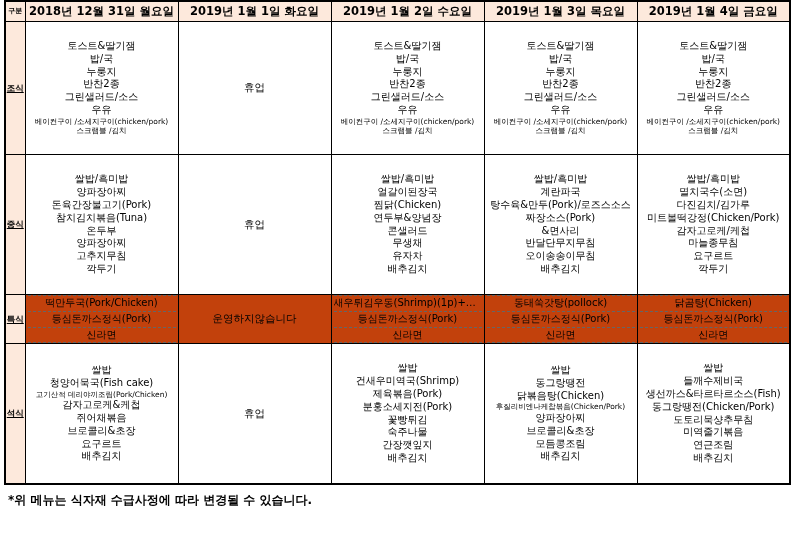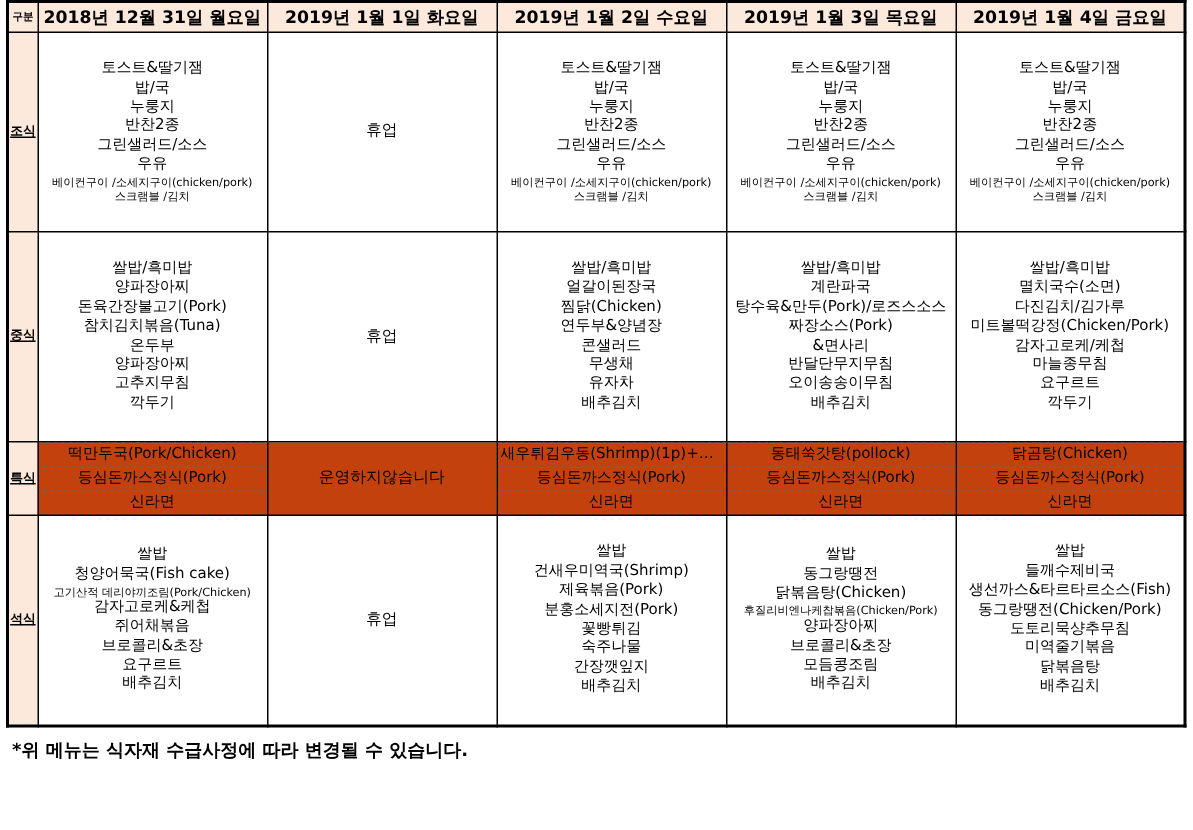--- a/index.html
+++ b/index.html
@@ -301,21 +301,21 @@
             <div>모듬콩조림</div>
             <div>배추김치</div>
           </td>
         <td class="items">
             <div>쌀밥</div>
             <div>들깨수제비국</div>
             <div>생선까스&amp;타르타르소스(Fish)</div>
             <div>동그랑땡전(Chicken/Pork)</div>
             <div>도토리묵샹추무침</div>
             <div>미역줄기볶음</div>
-            <div>닭볶음탕</div>
+            <div>연근조림</div>
             <div>배추김치</div>
           </td>
       </tr>
     </tbody>
   </table>
 
   <div class="footnote">*위 메뉴는 식자재 수급사정에 따라 변경될 수 있습니다.</div>
 </div>
 
 </body></html>

